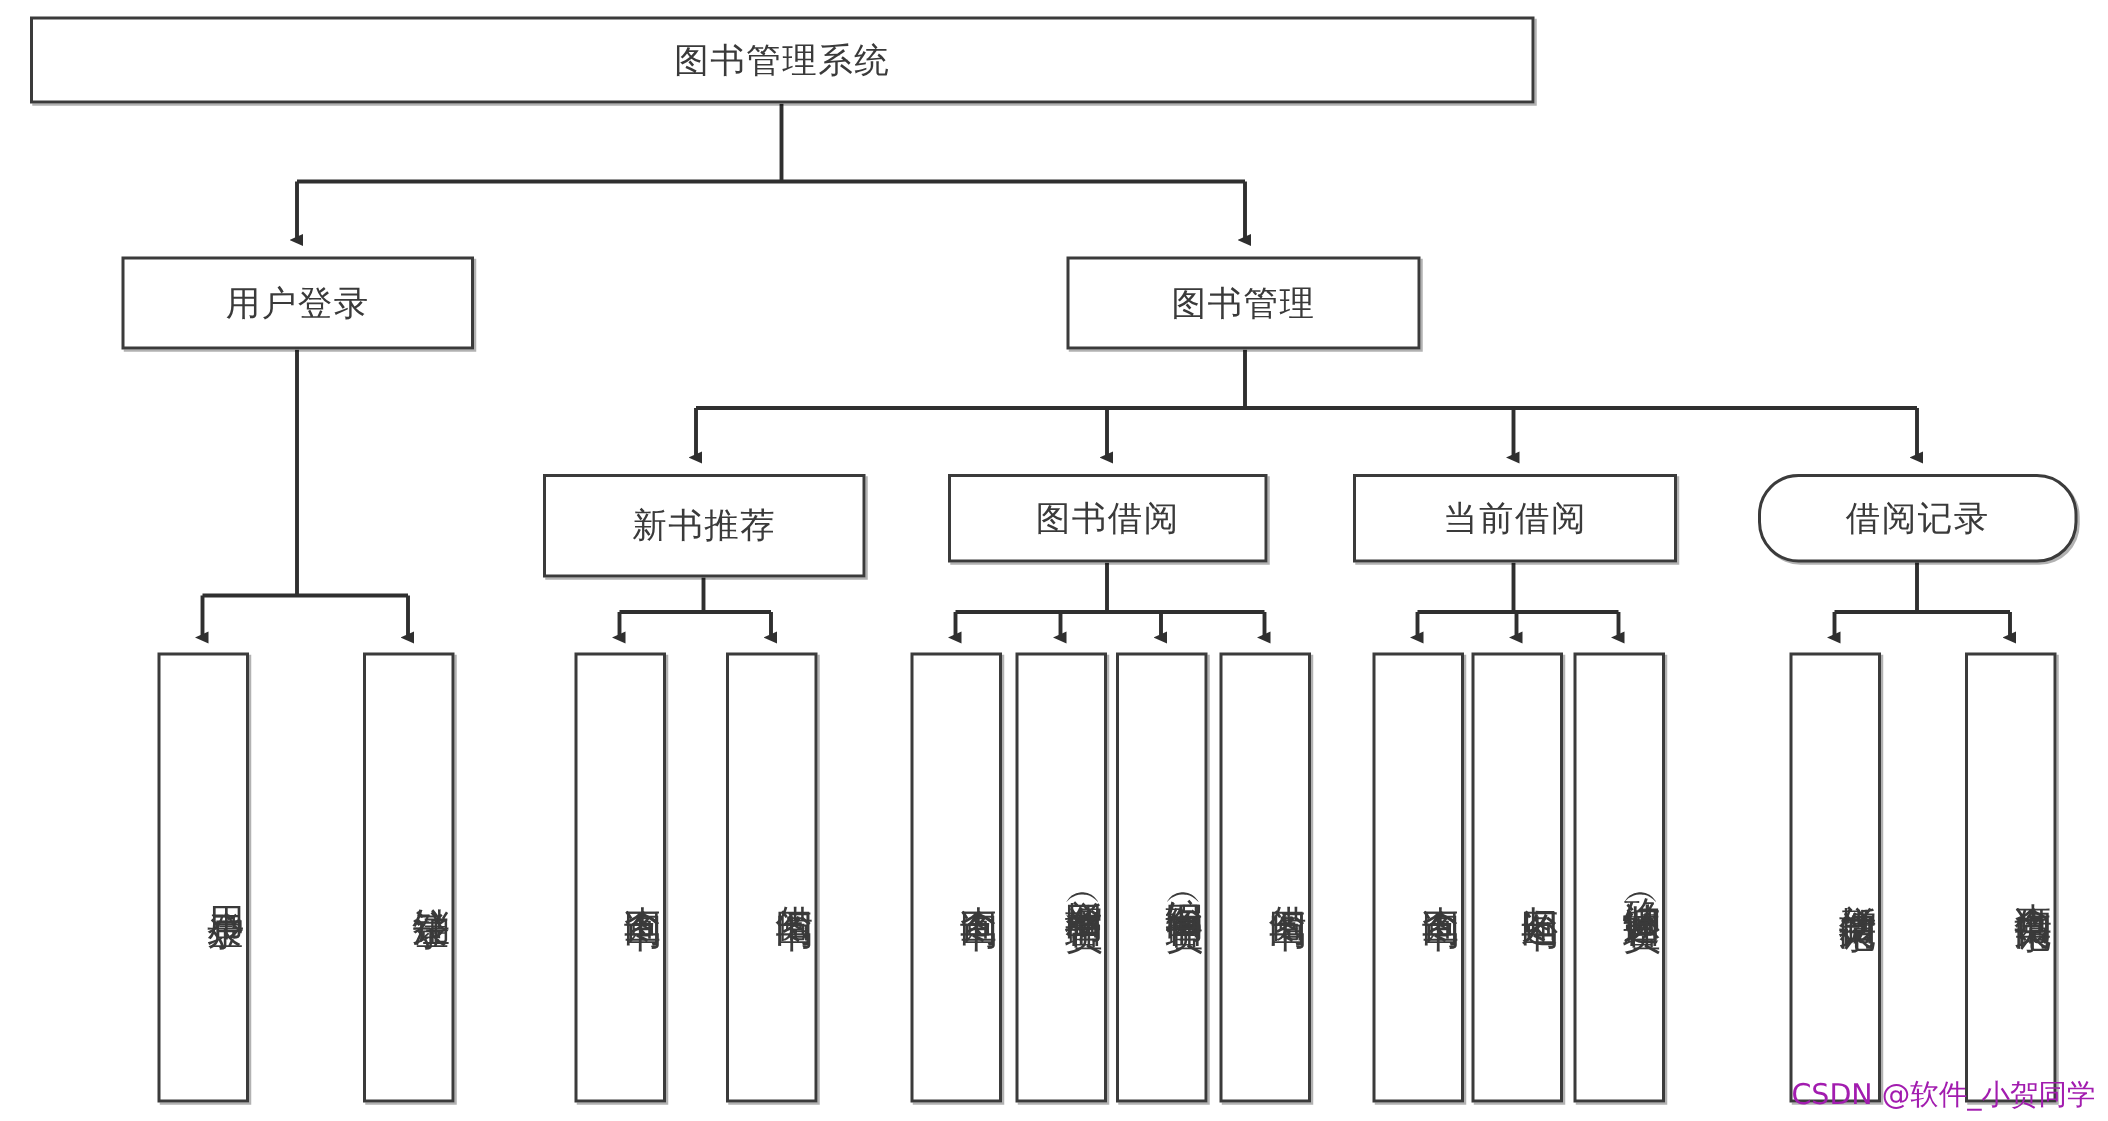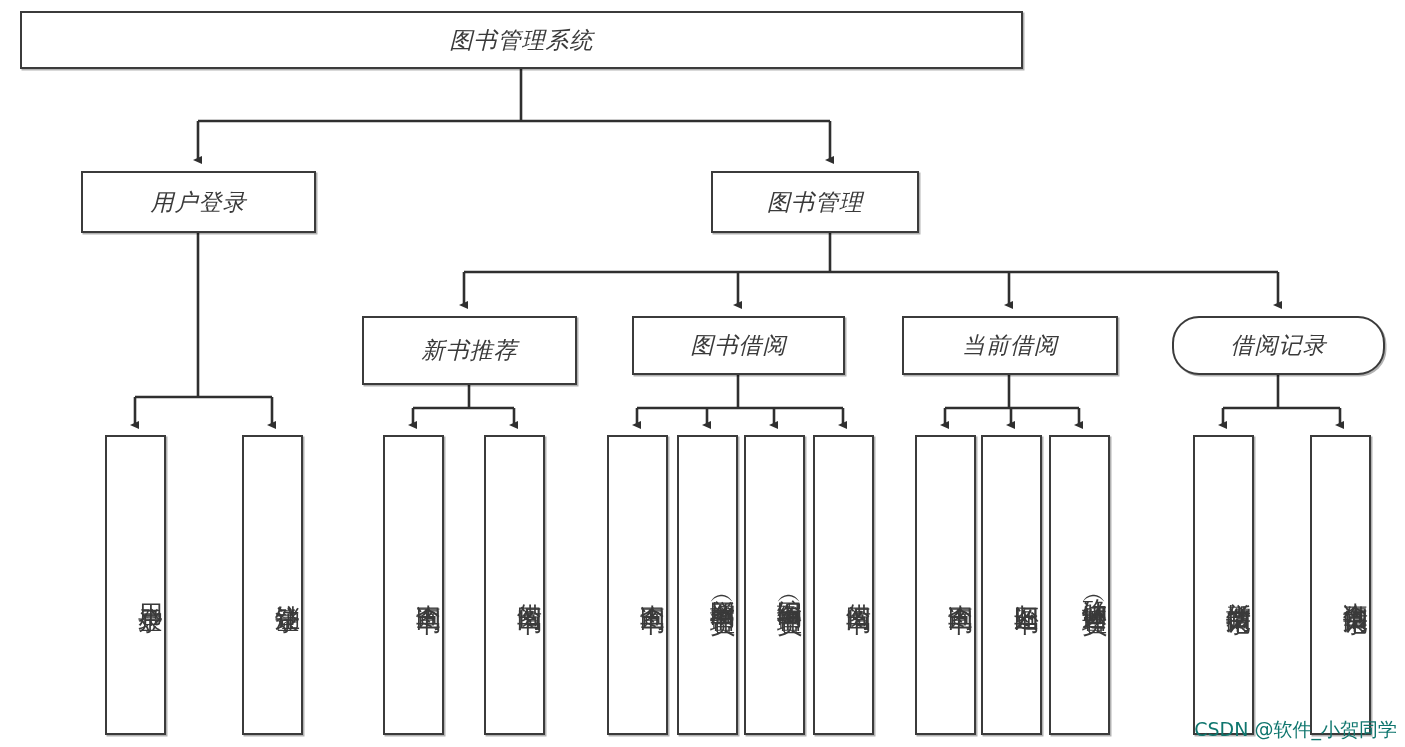--- a/index.html
+++ b/index.html
@@ -32,21 +32,20 @@
     display: flex;
     align-items: center;
     justify-content: center;
     box-shadow: 1.5px 1.5px 0 rgba(0,0,0,0.30);
     z-index: 2;
   }
   .node-h {
     font-size: 23px;
     letter-spacing: 1px;
     white-space: nowrap;
-    font-style: italic;
   }
   .node-root .label { font-size: 23px; }
   .node-v {
     writing-mode: vertical-rl;
     text-orientation: upright;
     font-size: 25px;
     line-height: 1.08;
     letter-spacing: 2px;
     padding-top: 6px;
     align-items: flex-start;
@@ -56,21 +55,21 @@
     writing-mode: vertical-rl;
     text-orientation: upright;
     display: block;
     text-align: center;
   }
   .watermark {
     position: absolute;
     right: 8px;
     bottom: 4px;
     font-size: 19px;
-    color: #0f766e;
+    color: #a21caf;
     white-space: nowrap;
     z-index: 5;
     font-family: "DejaVu Sans", "Liberation Sans", sans-serif;
   }
 </style>
 </head>
 <body>
 
 <div id="canvas">
 
@@ -124,21 +123,21 @@
     </g>
   </svg>
 
   <div class="node node-h node-root" style="left:20px; top:11px; width:1003px; height:58px;">
     <span class="label">图书管理系统</span>
   </div>
 
   <div class="node node-h" style="left:81px; top:171px; width:235px; height:62px;">
     <span class="label">用户登录</span>
   </div>
-  <div class="node node-h" style="left:711px; top:171px; width:208px; height:62px;">
+  <div class="node node-h" style="left:711px; top:171px; width:236px; height:62px;">
     <span class="label">图书管理</span>
   </div>
 
   <div class="node node-h" style="left:362px; top:316px; width:215px; height:69px;">
     <span class="label">新书推荐</span>
   </div>
   <div class="node node-h" style="left:902px; top:316px; width:216px; height:59px;">
     <span class="label">当前借阅</span>
   </div>
   <div class="node node-h" style="left:632px; top:316px; width:213px; height:59px;">

